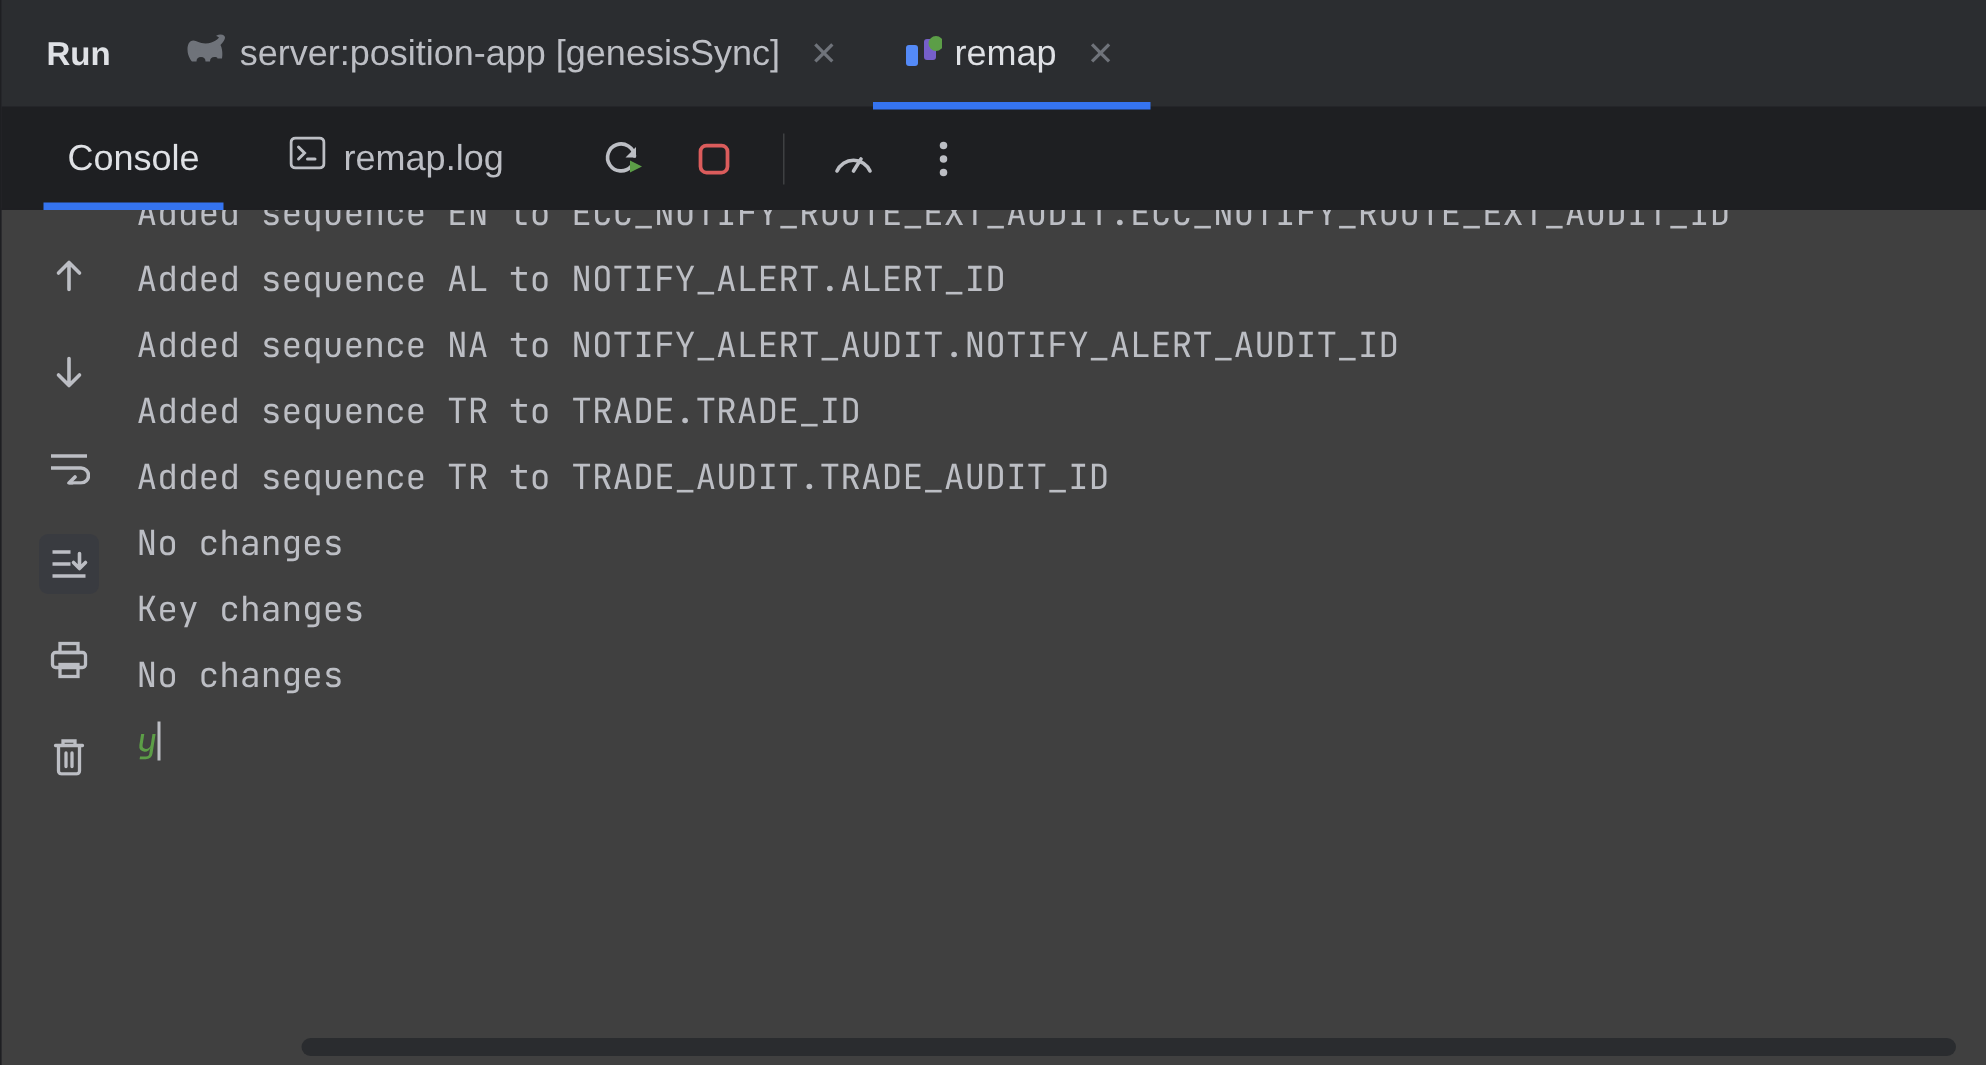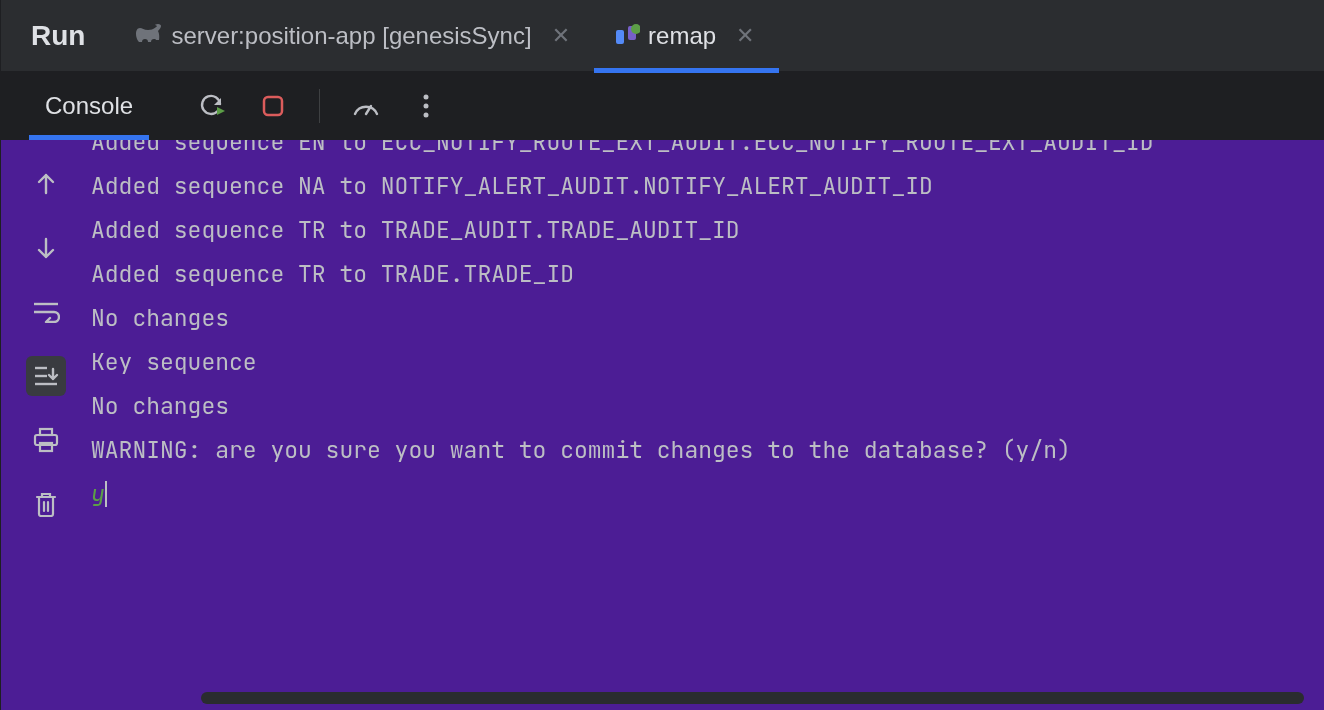--- a/index.html
+++ b/index.html
@@ -14,21 +14,21 @@
     }
     .top-tabs {
       display: flex;
       align-items: center;
       height: 72px;
       background: #2b2d30;
       border-bottom: 1px solid #1e1f22;
       padding: 0;
     }
     .run-label {
-      font-size: 28px;
+      font-size: 22px;
       font-weight: 600;
       color: #dfe1e5;
       padding: 0 30px;
     }
     .tab {
       display: flex;
       align-items: center;
       gap: 10px;
       padding: 0 20px;
       height: 72px;
@@ -112,21 +112,21 @@
     }
     .divider-v {
       width: 1px;
       height: 34px;
       background: #3e4042;
       margin: 0 2px;
     }
     .main-area {
       display: flex;
       height: calc(100% - 140px);
-      background: #4c1d95;
+      background: #404040;
     }
     .left-gutter {
       width: 90px;
       display: flex;
       flex-direction: column;
       align-items: center;
       padding-top: 24px;
       gap: 24px;
     }
     .gutter-btn {
@@ -206,20 +206,30 @@
     </span>
     <span>remap</span>
     <span class="tab-close">✕</span>
   </div>
 </div>
 
 <div class="sub-tabs">
   <div class="sub-tab active">
     <span>Console</span>
   </div>
+  <div class="sub-tab">
+    <span>
+      <svg width="24" height="22" viewBox="0 0 24 22">
+          <rect x="1" y="1" width="22" height="20" rx="3" fill="none" stroke="#bcbec4" stroke-width="2"></rect>
+          <path d="M6 7 L10 11 L6 15" fill="none" stroke="#bcbec4" stroke-width="2" stroke-linecap="round"></path>
+          <line x1="12" y1="15" x2="17" y2="15" stroke="#bcbec4" stroke-width="2" stroke-linecap="round"></line>
+        </svg>
+    </span>
+    <span>remap.log</span>
+  </div>
 
   <div class="toolbar-icons">
     <div class="toolbar-btn">
       <svg width="28" height="28" viewBox="0 0 28 28">
         <path d="M21 12a9 9 0 1 0-2.3 7" fill="none" stroke="#bcbec4" stroke-width="2.4" stroke-linecap="round"></path>
         <path d="M22 6 L22 13 L15 13 Z" fill="#bcbec4"></path>
         <path d="M18 21 L26 25 L18 29 Z" fill="#5c9e47" transform="translate(0 -6)"></path>
       </svg>
     </div>
     <div class="toolbar-btn">
@@ -280,23 +290,23 @@
     </div>
     <div class="gutter-btn">
       <svg width="24" height="26" viewBox="0 0 24 26">
           <path d="M3 6 L21 6 M8 6 L8 3 L16 3 L16 6 M5 6 L5 23 A2 2 0 0 0 7 25 L17 25 A2 2 0 0 0 19 23 L19 6 M10 11 L10 20 M14 11 L14 20" fill="none" stroke="#bcbec4" stroke-width="2.2" stroke-linecap="round"></path>
         </svg>
     </div>
   </div>
 
   <div class="console-area">
     <div class="console-line cut-top">Added sequence EN to ECC_NOTIFY_ROUTE_EXT_AUDIT.ECC_NOTIFY_ROUTE_EXT_AUDIT_ID</div>
+    <div class="console-line">Added sequence AL to NOTIFY_ALERT.ALERT_ID</div>
     <div class="console-line">Added sequence NA to NOTIFY_ALERT_AUDIT.NOTIFY_ALERT_AUDIT_ID</div>
+    <div class="console-line">Added sequence TR to TRADE.TRADE_ID</div>
     <div class="console-line">Added sequence TR to TRADE_AUDIT.TRADE_AUDIT_ID</div>
-    <div class="console-line">Added sequence TR to TRADE.TRADE_ID</div>
     <div class="console-line">No changes</div>
-    <div class="console-line">Key sequence</div>
+    <div class="console-line">Key changes</div>
     <div class="console-line">No changes</div>
-    <div class="console-line">WARNING: are you sure you want to commit changes to the database? (y/n)</div>
     <div class="console-line input-line"><span>y</span><span class="cursor"></span></div>
     <div class="scroll-track"></div>
   </div>
 </div>
 
 </body></html>

